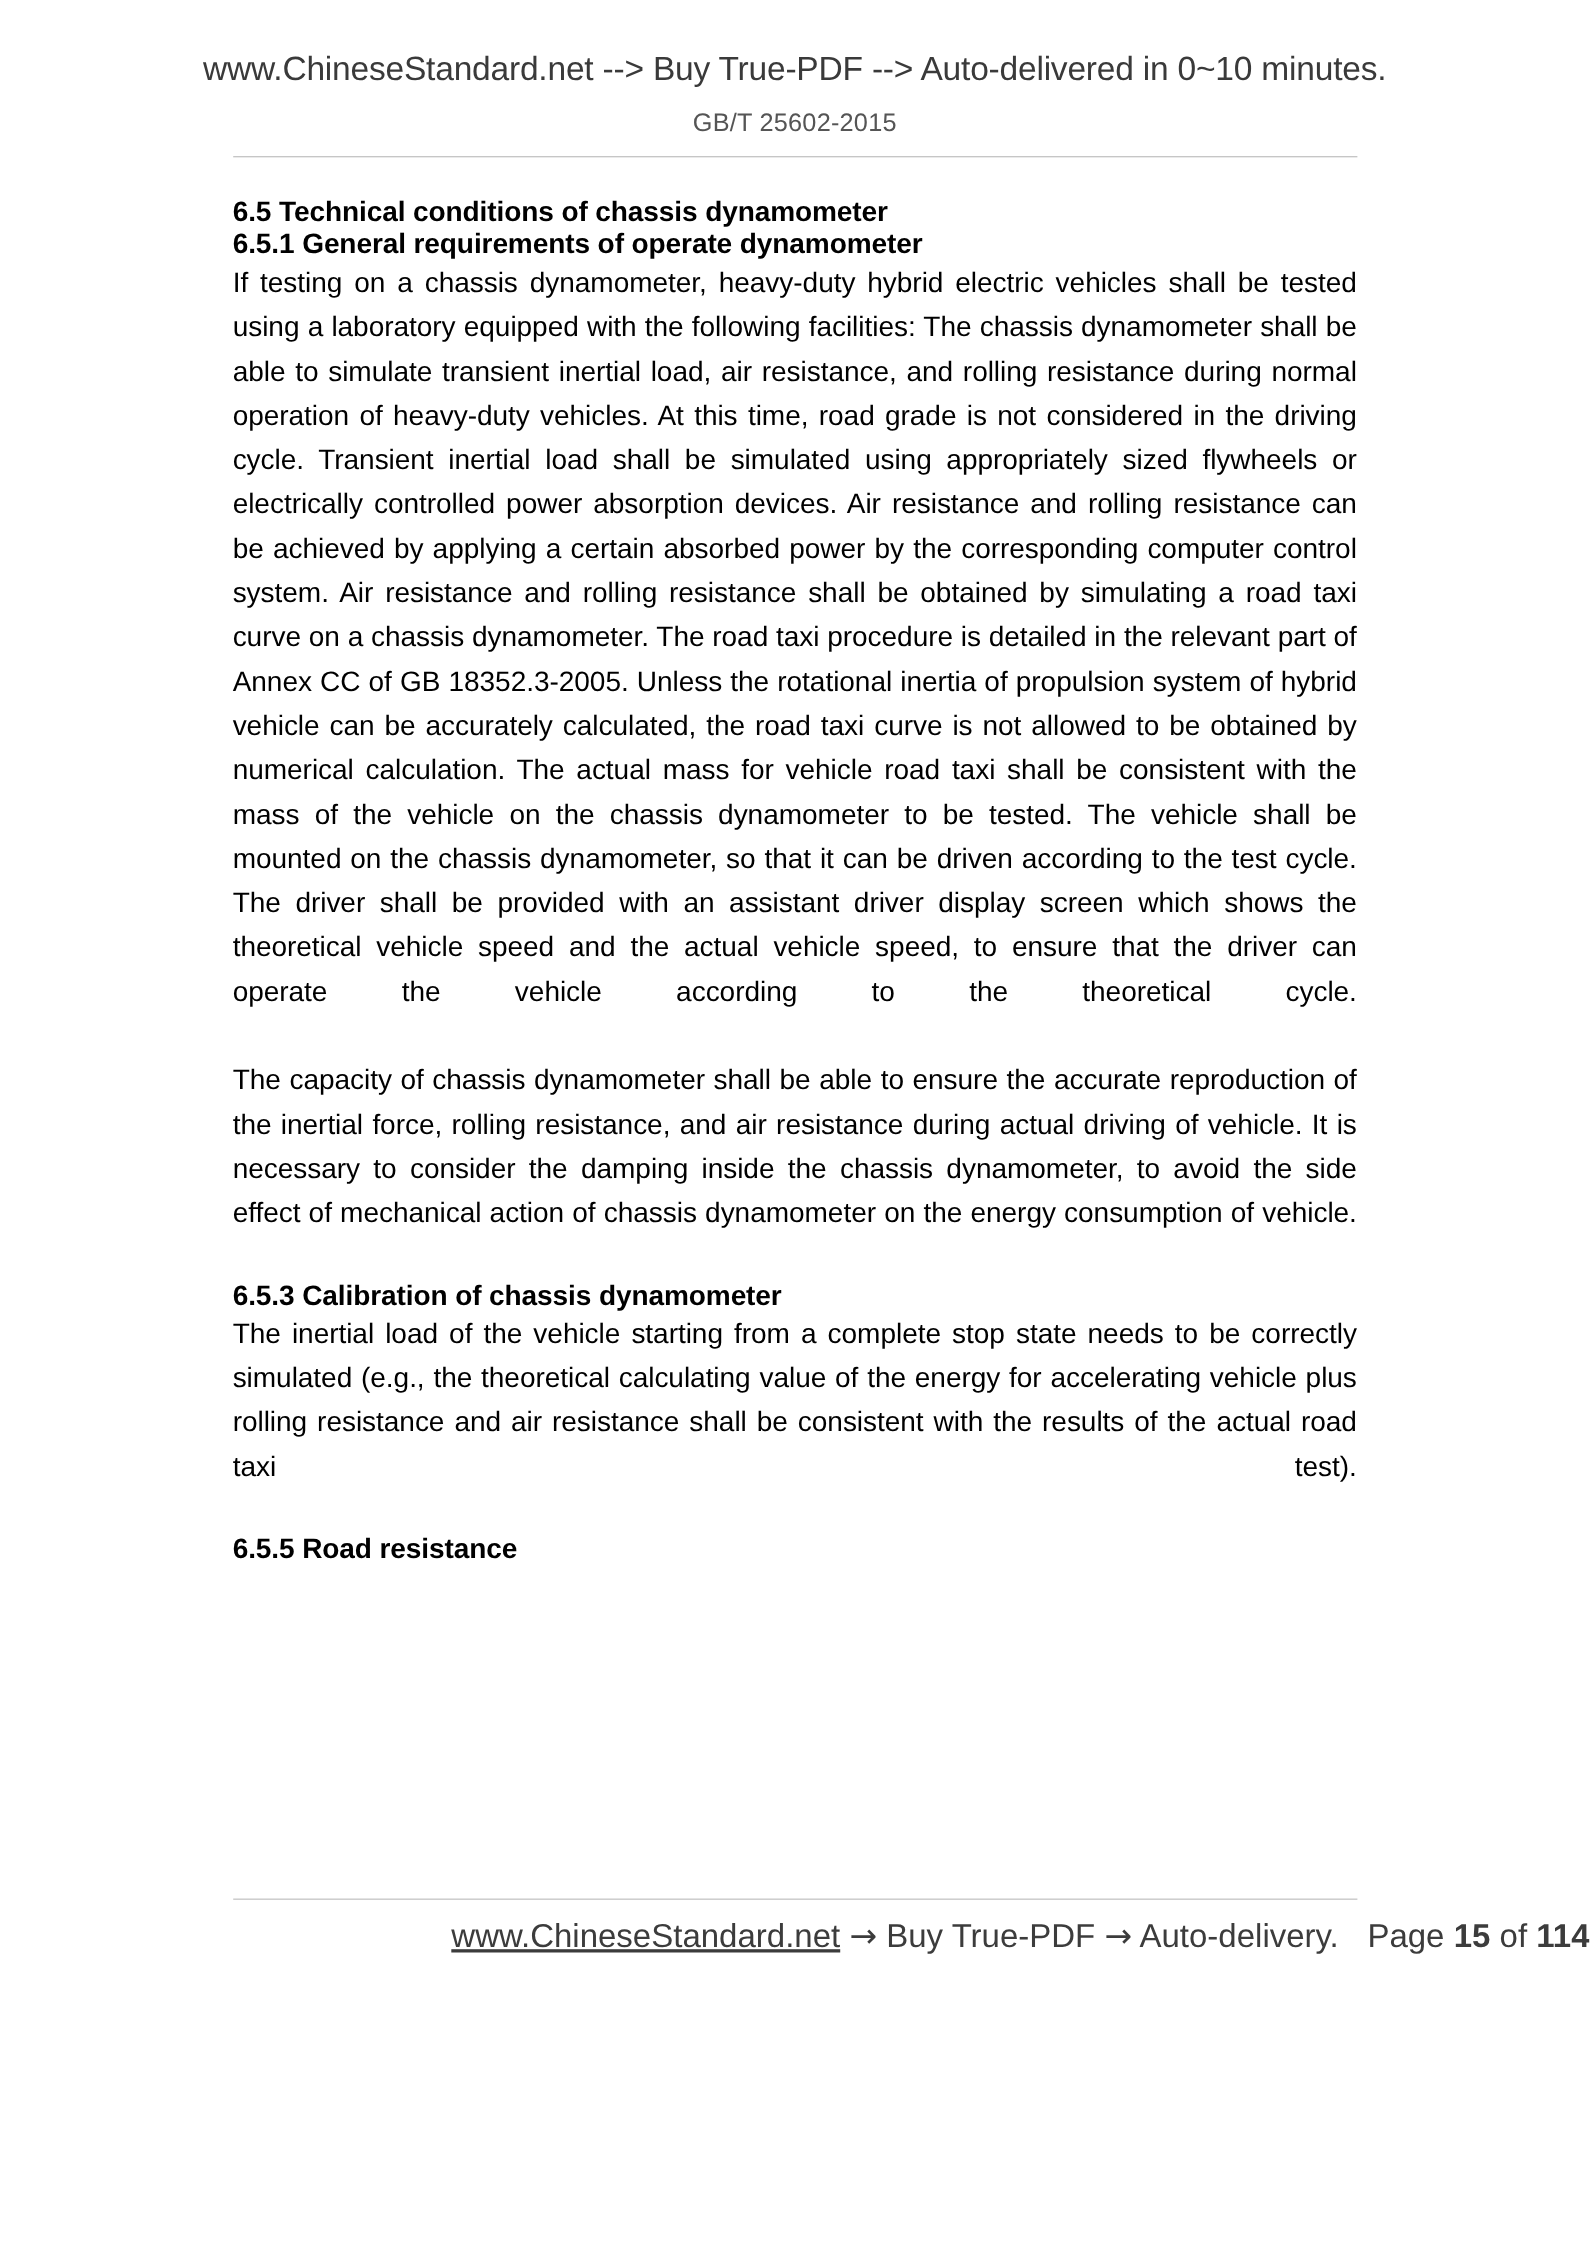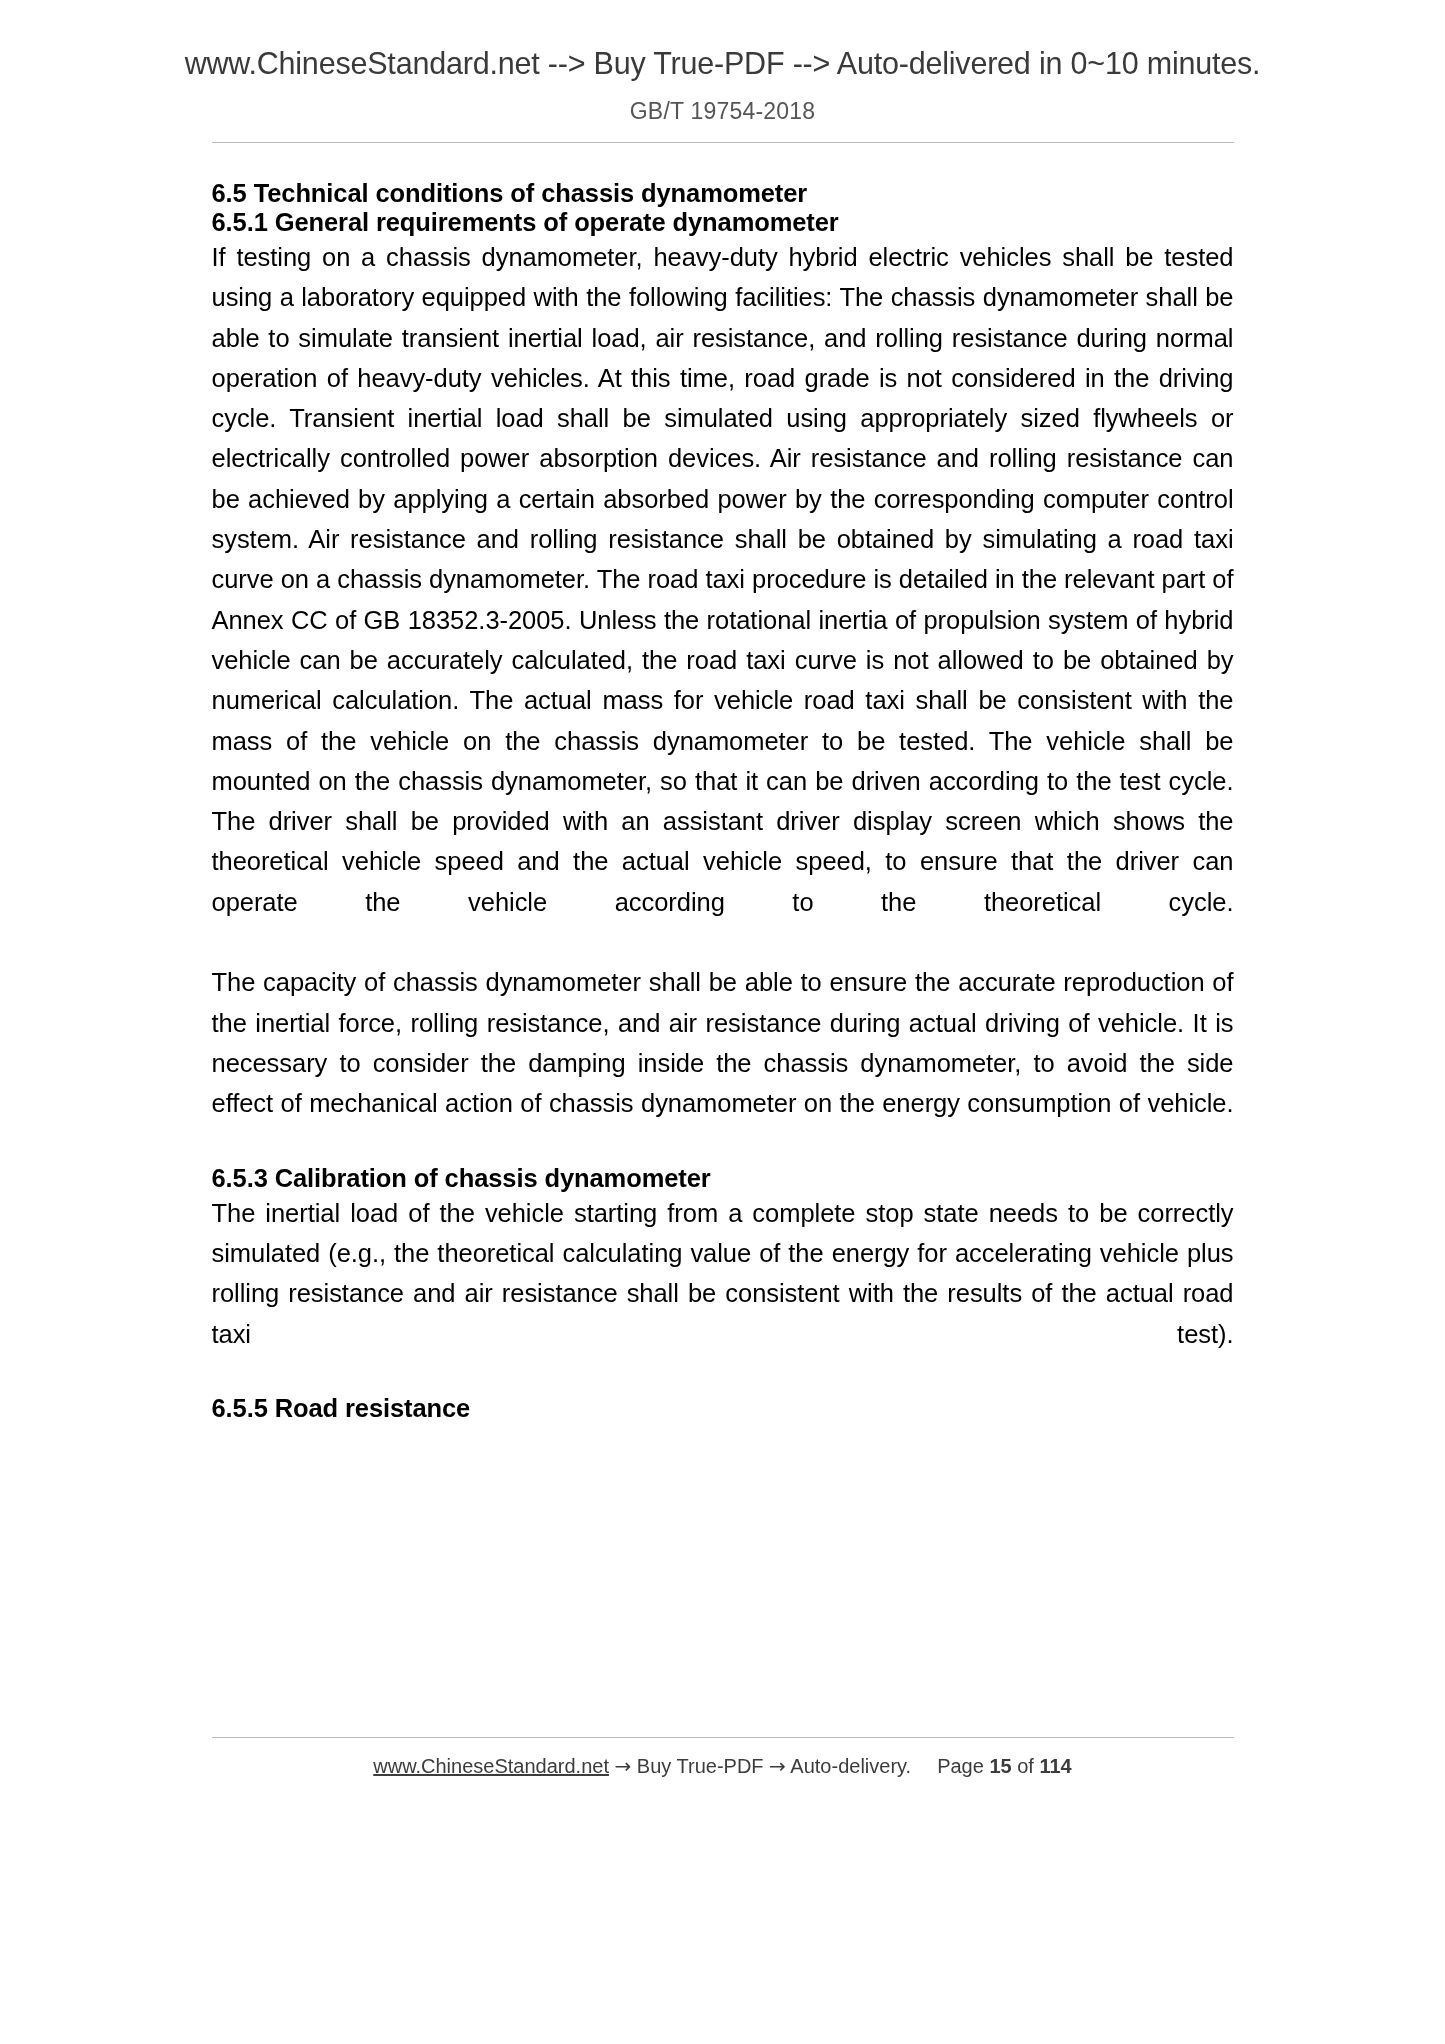--- a/index.html
+++ b/index.html
@@ -90,41 +90,41 @@
     right: 0;
     bottom: 54px;
   }
   .footer-rule {
     margin: 0 auto 16px auto;
     width: 1022px;
     height: 1px;
     background: #b9b9b9;
   }
   .footer-line {
-    text-align: center;
-    font-size: 20px;
+    text-align: right;
+    font-size: 30px;
     color: #3c3c3c;
     white-space: nowrap;
   }
   .footer-link {
     text-decoration: underline;
     color: #3c3c3c;
   }
   .arrow { font-family: "DejaVu Sans", sans-serif; }
   .footer-sep { display: inline-block; width: 26px; }
   .pg-num { font-weight: bold; }
 </style>
 </head>
 <body>
 
 <div class="page">
 
   <div class="header">
     <div class="header-promo">www.ChineseStandard.net --&gt; Buy True-PDF --&gt; Auto-delivered in 0~10 minutes.</div>
-    <div class="header-std">GB/T 19754-2018</div>
+    <div class="header-std">GB/T 25602-2015</div>
     <div class="header-rule"></div>
   </div>
 
   <div class="content">
 
     <h2 class="sec sec-gap-1">6.5 Technical conditions of chassis dynamometer</h2>
 
     <h2 class="sec sec-gap">6.5.1 General requirements of operate dynamometer</h2>
     <p class="body p-gap-lg">If testing on a chassis dynamometer, heavy-duty hybrid electric vehicles shall be tested using a laboratory equipped with the following facilities: The chassis dynamometer shall be able to simulate transient inertial load, air resistance, and rolling resistance during normal operation of heavy-duty vehicles. At this time, road grade is not considered in the driving cycle. Transient inertial load shall be simulated using appropriately sized flywheels or electrically controlled power absorption devices. Air resistance and rolling resistance can be achieved by applying a certain absorbed power by the corresponding computer control system. Air resistance and rolling resistance shall be obtained by simulating a road taxi curve on a chassis dynamometer. The road taxi procedure is detailed in the relevant part of Annex CC of GB 18352.3-2005. Unless the rotational inertia of propulsion system of hybrid vehicle can be accurately calculated, the road taxi curve is not allowed to be obtained by numerical calculation. The actual mass for vehicle road taxi shall be consistent with the mass of the vehicle on the chassis dynamometer to be tested. The vehicle shall be mounted on the chassis dynamometer, so that it can be driven according to the test cycle. The driver shall be provided with an assistant driver display screen which shows the theoretical vehicle speed and the actual vehicle speed, to ensure that the driver can operate the vehicle according to the theoretical cycle.</p>
 

